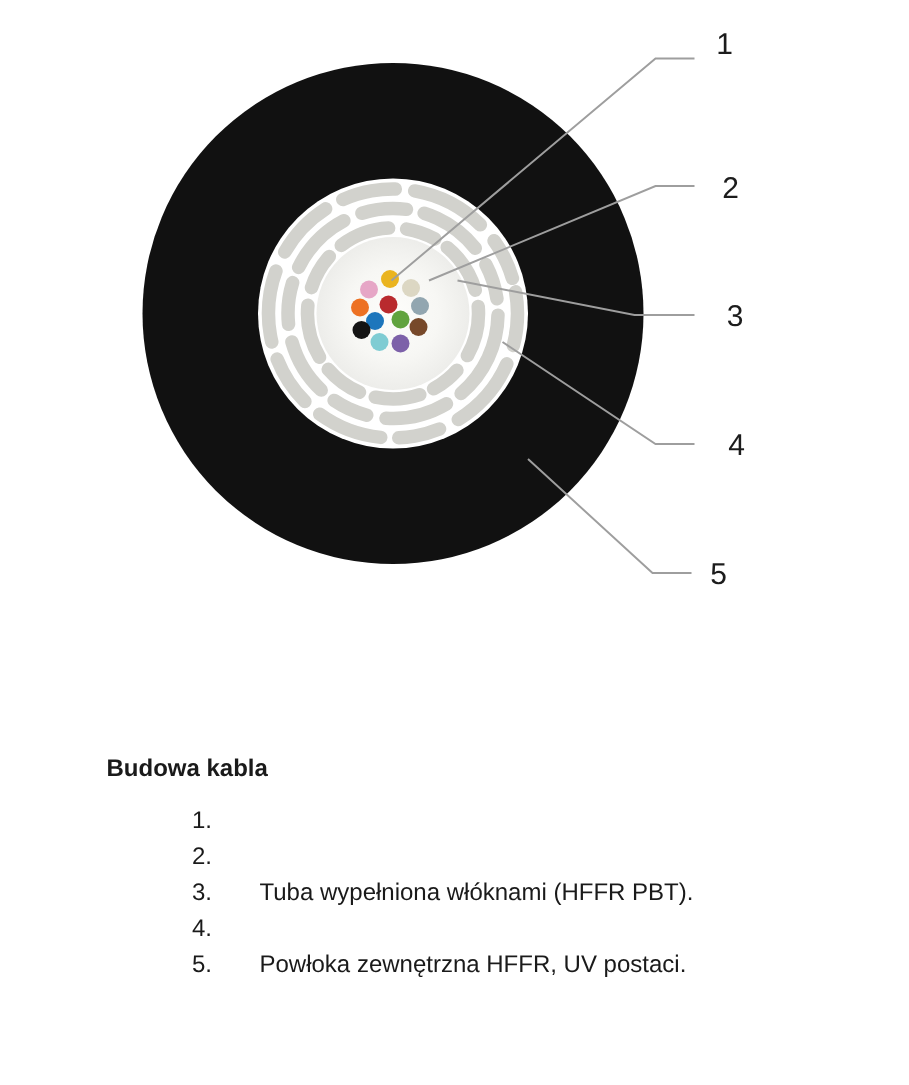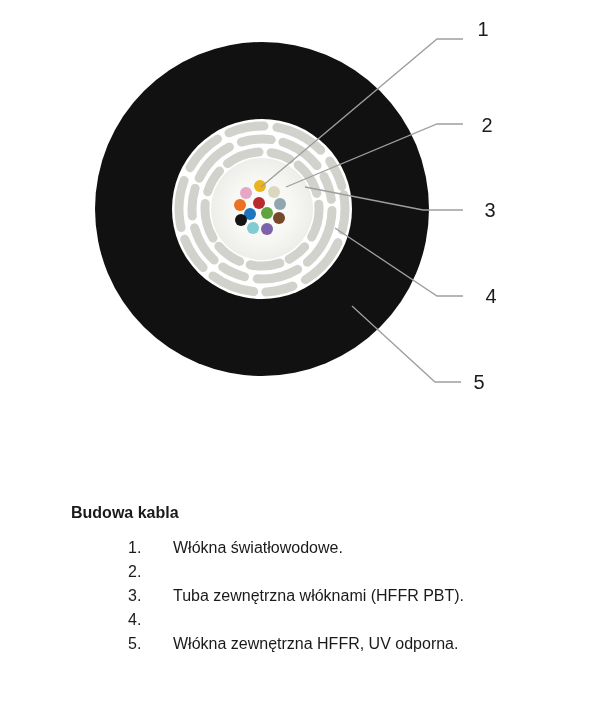--- a/index.html
+++ b/index.html
@@ -67,30 +67,29 @@
         <text x="479" y="389" text-anchor="middle" fill="#1c1c1c">5</text>
       </g>
   </svg>
 </div>
 
 <div class="legend">
   <div class="legend-title">Budowa kabla</div>
   <div class="legend-items">
       <div class="legend-item">
         <span class="num">1.</span>
-        <span class="txt">Włókna światłowodowe.</span>
       </div>
       <div class="legend-item">
         <span class="num">2.</span>
       </div>
       <div class="legend-item">
         <span class="num">3.</span>
-        <span class="txt">Tuba zewnętrzna włóknami (HFFR PBT).</span>
+        <span class="txt">Tuba wypełniona włóknami (HFFR PBT).</span>
       </div>
       <div class="legend-item">
         <span class="num">4.</span>
       </div>
       <div class="legend-item">
         <span class="num">5.</span>
-        <span class="txt">Włókna zewnętrzna HFFR, UV odporna.</span>
+        <span class="txt">Powłoka zewnętrzna HFFR, UV postaci.</span>
       </div>
     </div>
 </div>
 
 </body></html>

